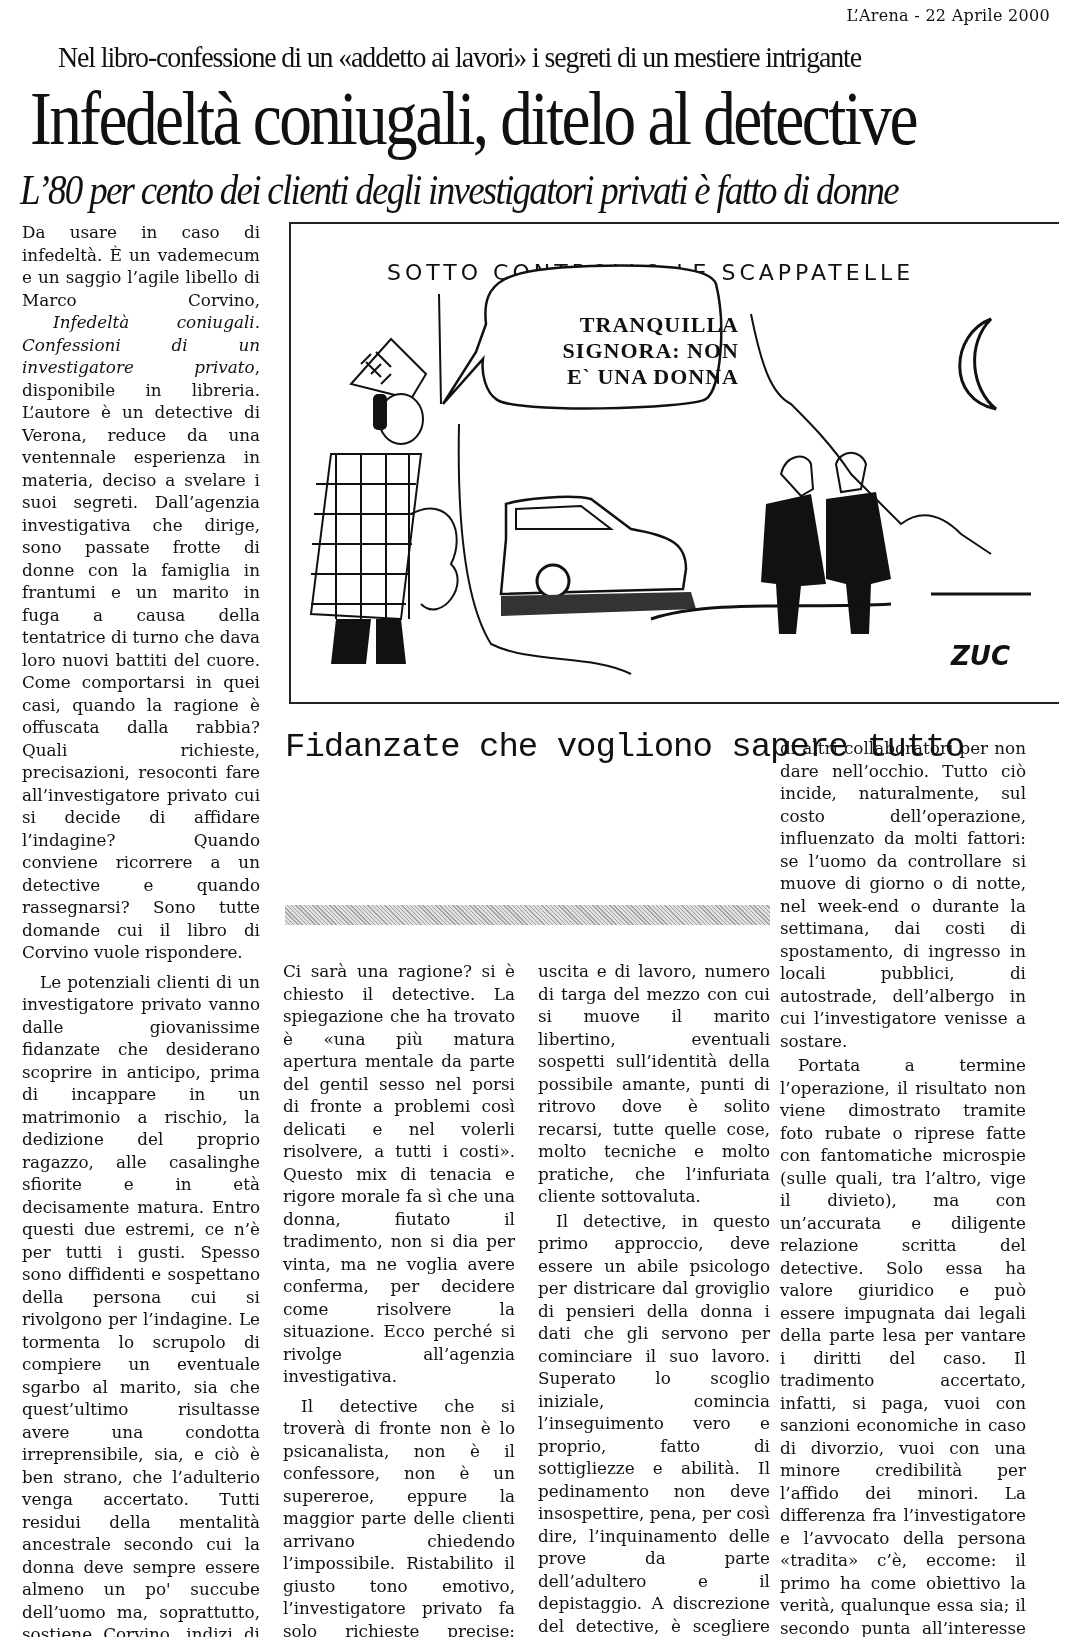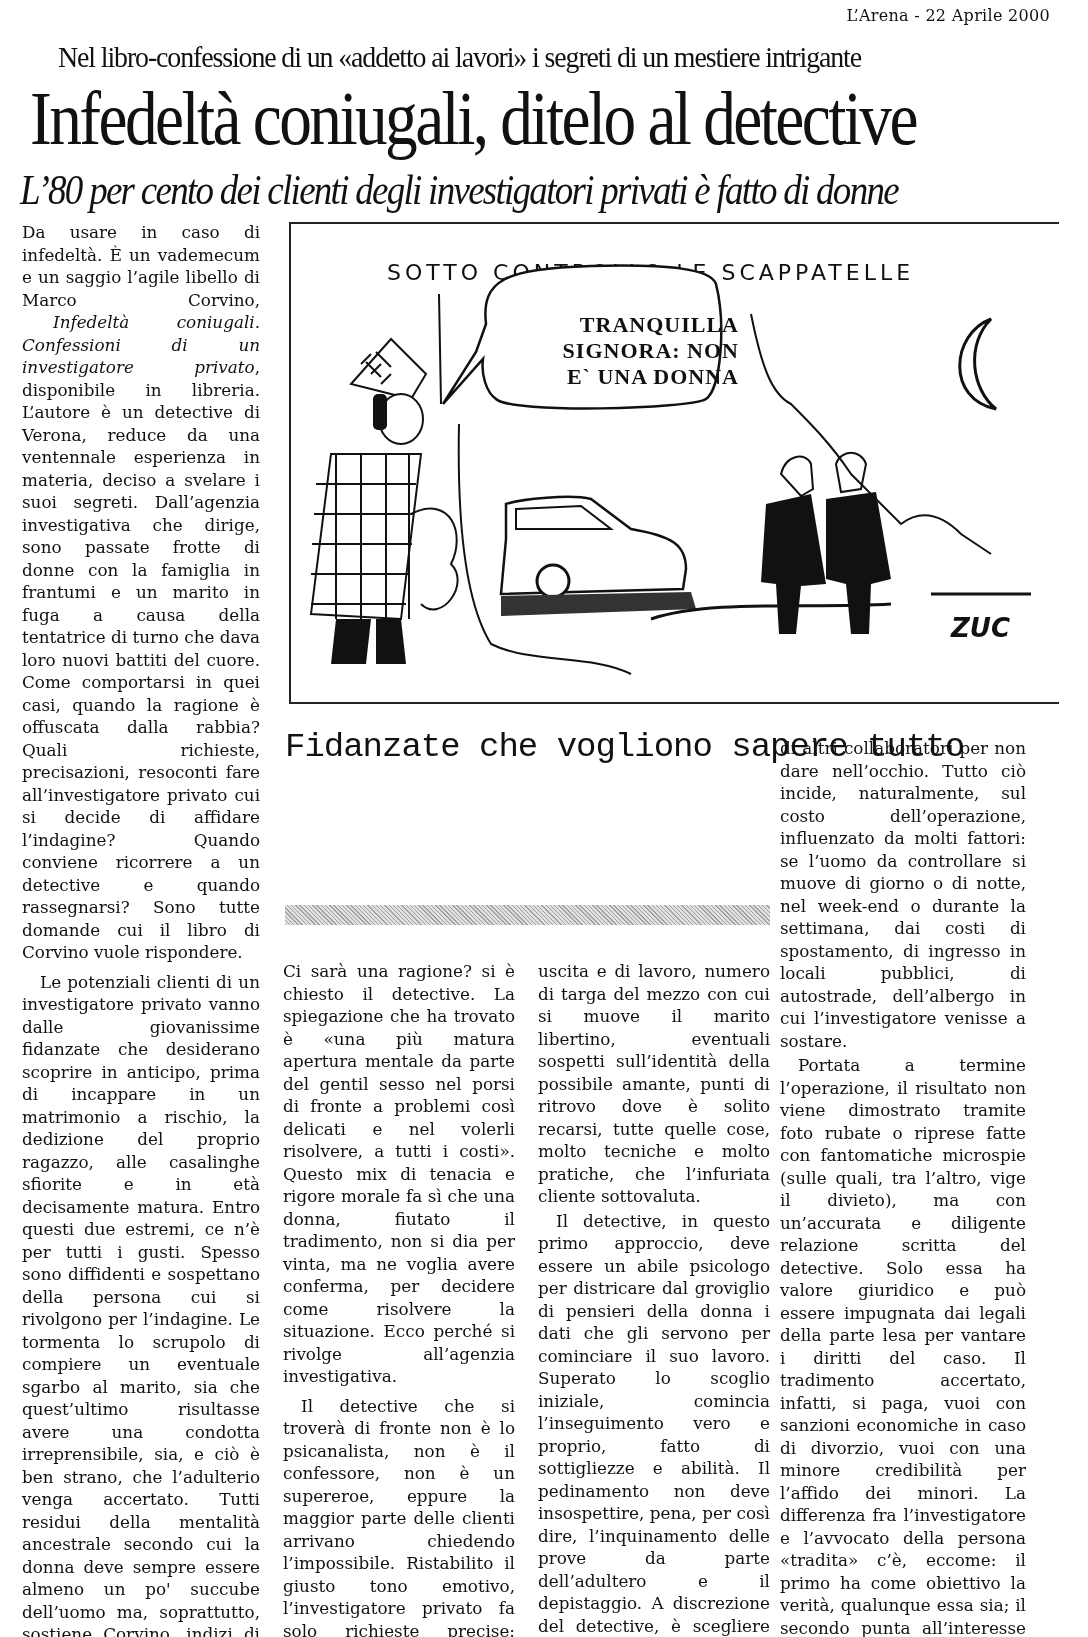--- a/index.html
+++ b/index.html
@@ -16,21 +16,21 @@
   .col .ital { font-style: italic; margin-left: 31px; }
 
   #col1 { left: 22px; top: 221px; width: 238px; }
   #col2 { left: 283px; top: 960px; width: 232px; }
   #col3 { left: 538px; top: 960px; width: 232px; }
   #col4 { left: 780px; top: 737px; width: 246px; }
 
   #cartoon { position: absolute; left: 289px; top: 222px; width: 770px; height: 482px; border: 2px solid #222; border-right: none; box-sizing: border-box; background: #fff; }
   #cartoon-title { position: absolute; left: 96px; top: 36px; font-family: "DejaVu Sans", sans-serif; font-size: 22px; letter-spacing: 4px; }
   #bubble-text { position: absolute; left: 208px; top: 88px; width: 240px; font-family: Liberation Serif, serif; font-weight: bold; font-size: 22px; line-height: 26px; letter-spacing: 1px; text-align: right; }
-  #signature { position: absolute; left: 660px; top: 389px; font-family: "DejaVu Sans", sans-serif; font-size: 26px; font-weight: bold; font-style: italic; }
+  #signature { position: absolute; left: 660px; top: 417px; font-family: "DejaVu Sans", sans-serif; font-size: 26px; font-weight: bold; font-style: italic; }
 
   #pullquote { position: absolute; left: 285px; top: 728px; width: 480px; text-align: center; font-family: Liberation Mono, monospace; font-size: 34px; line-height: 38px; letter-spacing: -1px; }
   #pullquote div { white-space: nowrap; }
   #rule-band { position: absolute; left: 285px; top: 905px; width: 485px; height: 20px;
     background: repeating-linear-gradient(45deg, #999 0 1px, #ddd 1px 3px), #bbb; opacity: 0.9; }
 </style>
 </head>
 <body>
 
 <div id="source">L’Arena - 22 Aprile 2000</div>

